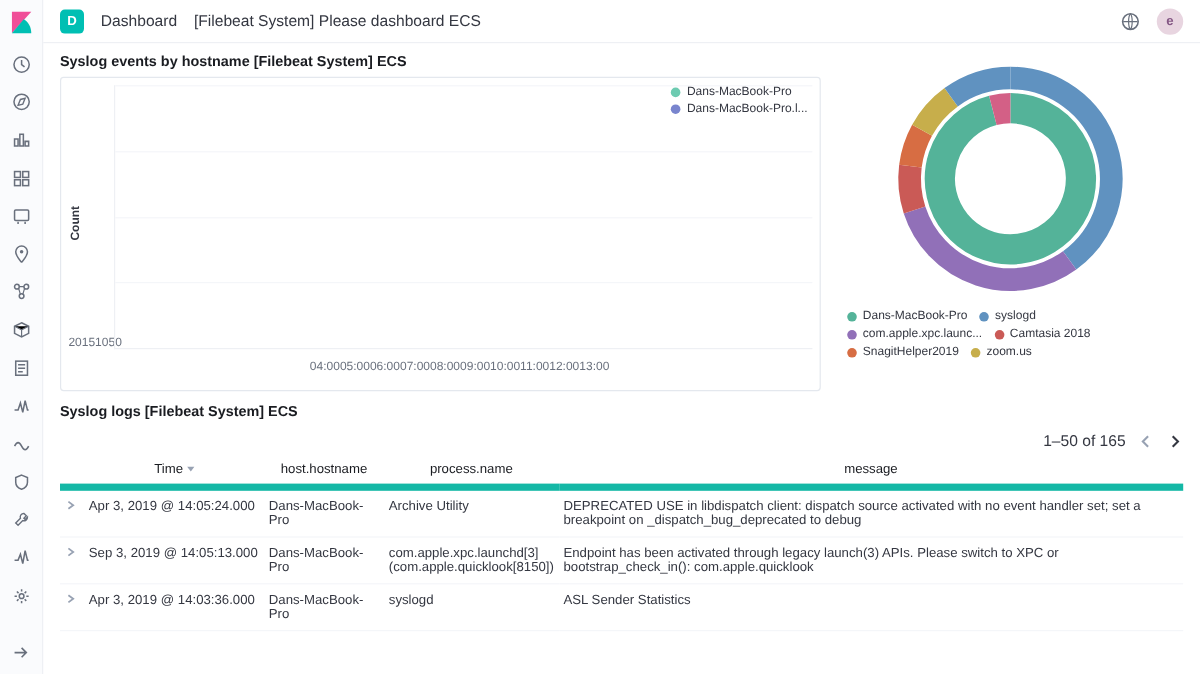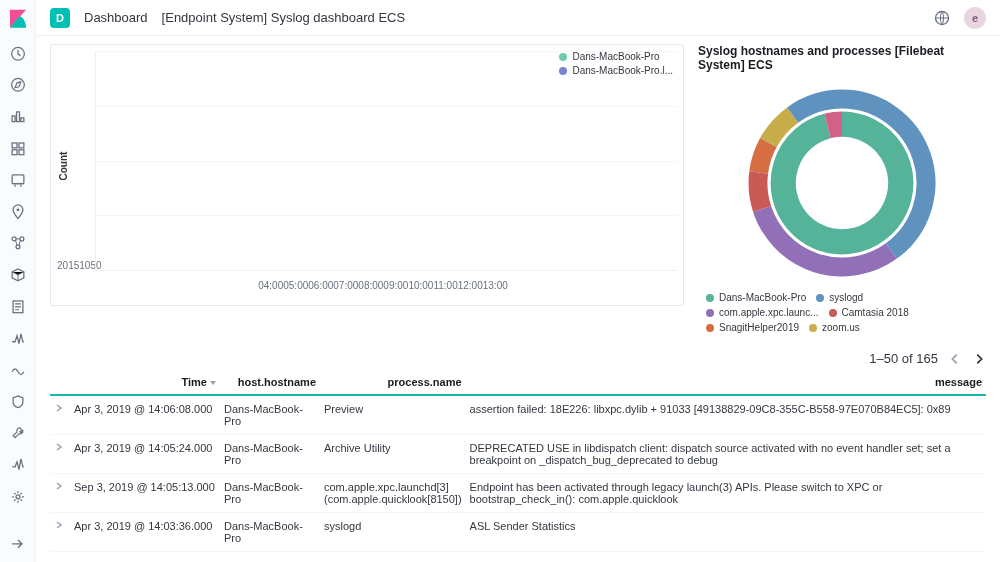--- a/index.html
+++ b/index.html
@@ -39,21 +39,21 @@
 .donutpanel{flex:1}
 .donutwrap{display:flex;flex-direction:column;align-items:center}
 .donutsvg{width:220px;height:210px}
 .donutlegend{display:flex;flex-wrap:wrap;gap:4px 10px;font-size:10px;color:#343741;padding:4px 8px}
 .donutlegend .legitem{margin:0}
 .tablewrap{margin-top:4px}
 .pager{display:flex;justify-content:flex-end;align-items:center;gap:10px;font-size:13px;color:#343741;padding:4px 0}
 .pagebtn{width:14px;height:14px;color:#98a2b3}
 .pagebtn.active{color:#343741}
 table{width:100%;border-collapse:collapse;font-size:11px}
-th{text-align:right;font-weight:700;color:#1a1c21;padding:6px 4px;border-bottom:2px solid #14b8a6}
+th{text-align:center;font-weight:400;color:#1a1c21;padding:6px 4px;border-bottom:6px solid #14b8a6}
 td{padding:7px 4px;border-bottom:1px solid #f4f6f9;color:#343741;vertical-align:top}
 .expcol{width:20px}
 .expicon{width:10px;height:10px;color:#98a2b3}
 .col-time{width:150px}
 .col-host{width:100px}
 .col-proc{width:105px}
 .sorticon{display:inline-block;width:0;height:0;border-left:3px solid transparent;border-right:3px solid transparent;border-top:4px solid #98a2b3;margin-left:3px;vertical-align:middle}
 </style>
 </head>
 <body>
@@ -124,32 +124,33 @@
   <div class="navspace"></div>
   <svg class="navicon" viewBox="0 0 16 16" style="margin-bottom:10px">
       <path d="M2 8h10M8 4l4 4-4 4" fill="none" stroke="currentColor" stroke-width="1.4"></path>
     </svg>
 </div>
 
 <div class="main">
   <div class="topbar">
     <div class="spacebadge">D</div>
     <span class="crumb-link">Dashboard</span>
-    <span class="crumb-current">[Endpoint System] Syslog dashboard ECS</span>
+    <span class="crumb-current">[Filebeat System] Please dashboard ECS</span>
     <div class="topspacer"></div>
     <svg class="globeicon" viewBox="0 0 16 16">
         <circle cx="8" cy="8" r="6.5" fill="none" stroke="currentColor" stroke-width="1.3"></circle>
         <path d="M2 8h12M8 1.5c2 2 2 11 0 13M8 1.5c-2 2-2 11 0 13" fill="none" stroke="currentColor" stroke-width="1"></path>
       </svg>
     <div class="avatar">e</div>
   </div>
 
   <div class="content">
     <div class="row1">
       <div class="panel">
+        <div class="panel-title">Syslog events by hostname [Filebeat System] ECS</div>
         <div class="chartbox barchart">
           <div class="ylabel">Count</div>
           <div class="barchart-inner">
             <div class="yaxis" id="yaxis">
                 <span>20</span>
                 <span>15</span>
                 <span>10</span>
                 <span>5</span>
                 <span>0</span>
               </div>
@@ -337,21 +338,20 @@
               </div>
               <div class="legitem">
                 <span class="legdot" style="background:#7985ce"></span>
                 <span>Dans-MacBook-Pro.l...</span>
               </div>
             </div>
         </div>
       </div>
 
       <div class="panel donutpanel">
-        <div class="panel-title">Syslog hostnames and processes [Filebeat System] ECS</div>
         <div class="donutwrap">
           <svg class="donutsvg" viewBox="0 0 100 100" id="donutsvg">
               <path d="M 50 22 A 28 28 0 1 1 43.036683159384054 22.879671488398333" stroke="#54b399" stroke-width="12" fill="none"></path>
               <path d="M 43.036683159384054 22.879671488398333 A 28 28 0 0 1 49.99999999999997 22" stroke="#d36086" stroke-width="12" fill="none"></path>
               <path d="M 50 10 A 40 40 0 0 1 73.51141009169893 82.36067977499789" stroke="#6092c0" stroke-width="9" fill="none"></path>
               <path d="M 73.51141009169893 82.36067977499789 A 40 40 0 0 1 11.957739348193861 62.3606797749979" stroke="#9170b8" stroke-width="9" fill="none"></path>
               <path d="M 11.957739348193861 62.3606797749979 A 40 40 0 0 1 10.315411947420884 44.986670657427844" stroke="#ca5a56" stroke-width="9" fill="none"></path>
               <path d="M 10.315411947420884 44.986670657427844 A 40 40 0 0 1 14.947732798245461 30.729853035931384" stroke="#d76d43" stroke-width="9" fill="none"></path>
               <path d="M 14.947732798245461 30.729853035931384 A 40 40 0 0 1 26.48858990830107 17.63932022500211" stroke="#c7ae4b" stroke-width="9" fill="none"></path>
               <path d="M 26.48858990830107 17.63932022500211 A 40 40 0 0 1 49.99999999999999 10" stroke="#6092c0" stroke-width="9" fill="none"></path>
@@ -380,49 +380,41 @@
               <div class="legitem">
                 <span class="legdot" style="background:#c7ae4b"></span>
                 <span>zoom.us</span>
               </div>
             </div>
         </div>
       </div>
     </div>
 
     <div class="tablewrap">
+      <div class="panel-title">Syslog logs [Filebeat System] ECS</div>
       <div class="pager">
         <span>1–50 of 165</span>
         <svg class="pagebtn" viewBox="0 0 16 16">
             <path d="M10 3L5 8l5 5" fill="none" stroke="currentColor" stroke-width="2"></path>
           </svg>
         <svg class="pagebtn active" viewBox="0 0 16 16">
             <path d="M6 3l5 5-5 5" fill="none" stroke="currentColor" stroke-width="2"></path>
           </svg>
       </div>
       <table>
         <thead>
             <tr>
           <th class="expcol"></th>
           <th class="col-time"><span>Time</span><span class="sorticon"></span></th>
           <th class="col-host">host.hostname</th>
           <th class="col-proc">process.name</th>
           <th>message</th>
         </tr>
           </thead>
         <tbody id="tbody">
-            <tr>
-              <td class="expcol"><svg class="expicon" viewBox="0 0 10 10">
-                  <path d="M3 2l4 3-4 3" fill="none" stroke="currentColor" stroke-width="1.5"></path>
-                </svg></td>
-              <td class="col-time">Apr 3, 2019 @ 14:06:08.000</td>
-              <td class="col-host">Dans-MacBook-Pro</td>
-              <td class="col-proc">Preview</td>
-              <td>assertion failed: 18E226: libxpc.dylib + 91033 [49138829-09C8-355C-B558-97E070B84EC5]: 0x89</td>
-            </tr>
             <tr>
               <td class="expcol"><svg class="expicon" viewBox="0 0 10 10">
                   <path d="M3 2l4 3-4 3" fill="none" stroke="currentColor" stroke-width="1.5"></path>
                 </svg></td>
               <td class="col-time">Apr 3, 2019 @ 14:05:24.000</td>
               <td class="col-host">Dans-MacBook-Pro</td>
               <td class="col-proc">Archive Utility</td>
               <td>DEPRECATED USE in libdispatch client: dispatch source activated with no event handler set; set a breakpoint on _dispatch_bug_deprecated to debug</td>
             </tr>
             <tr>

